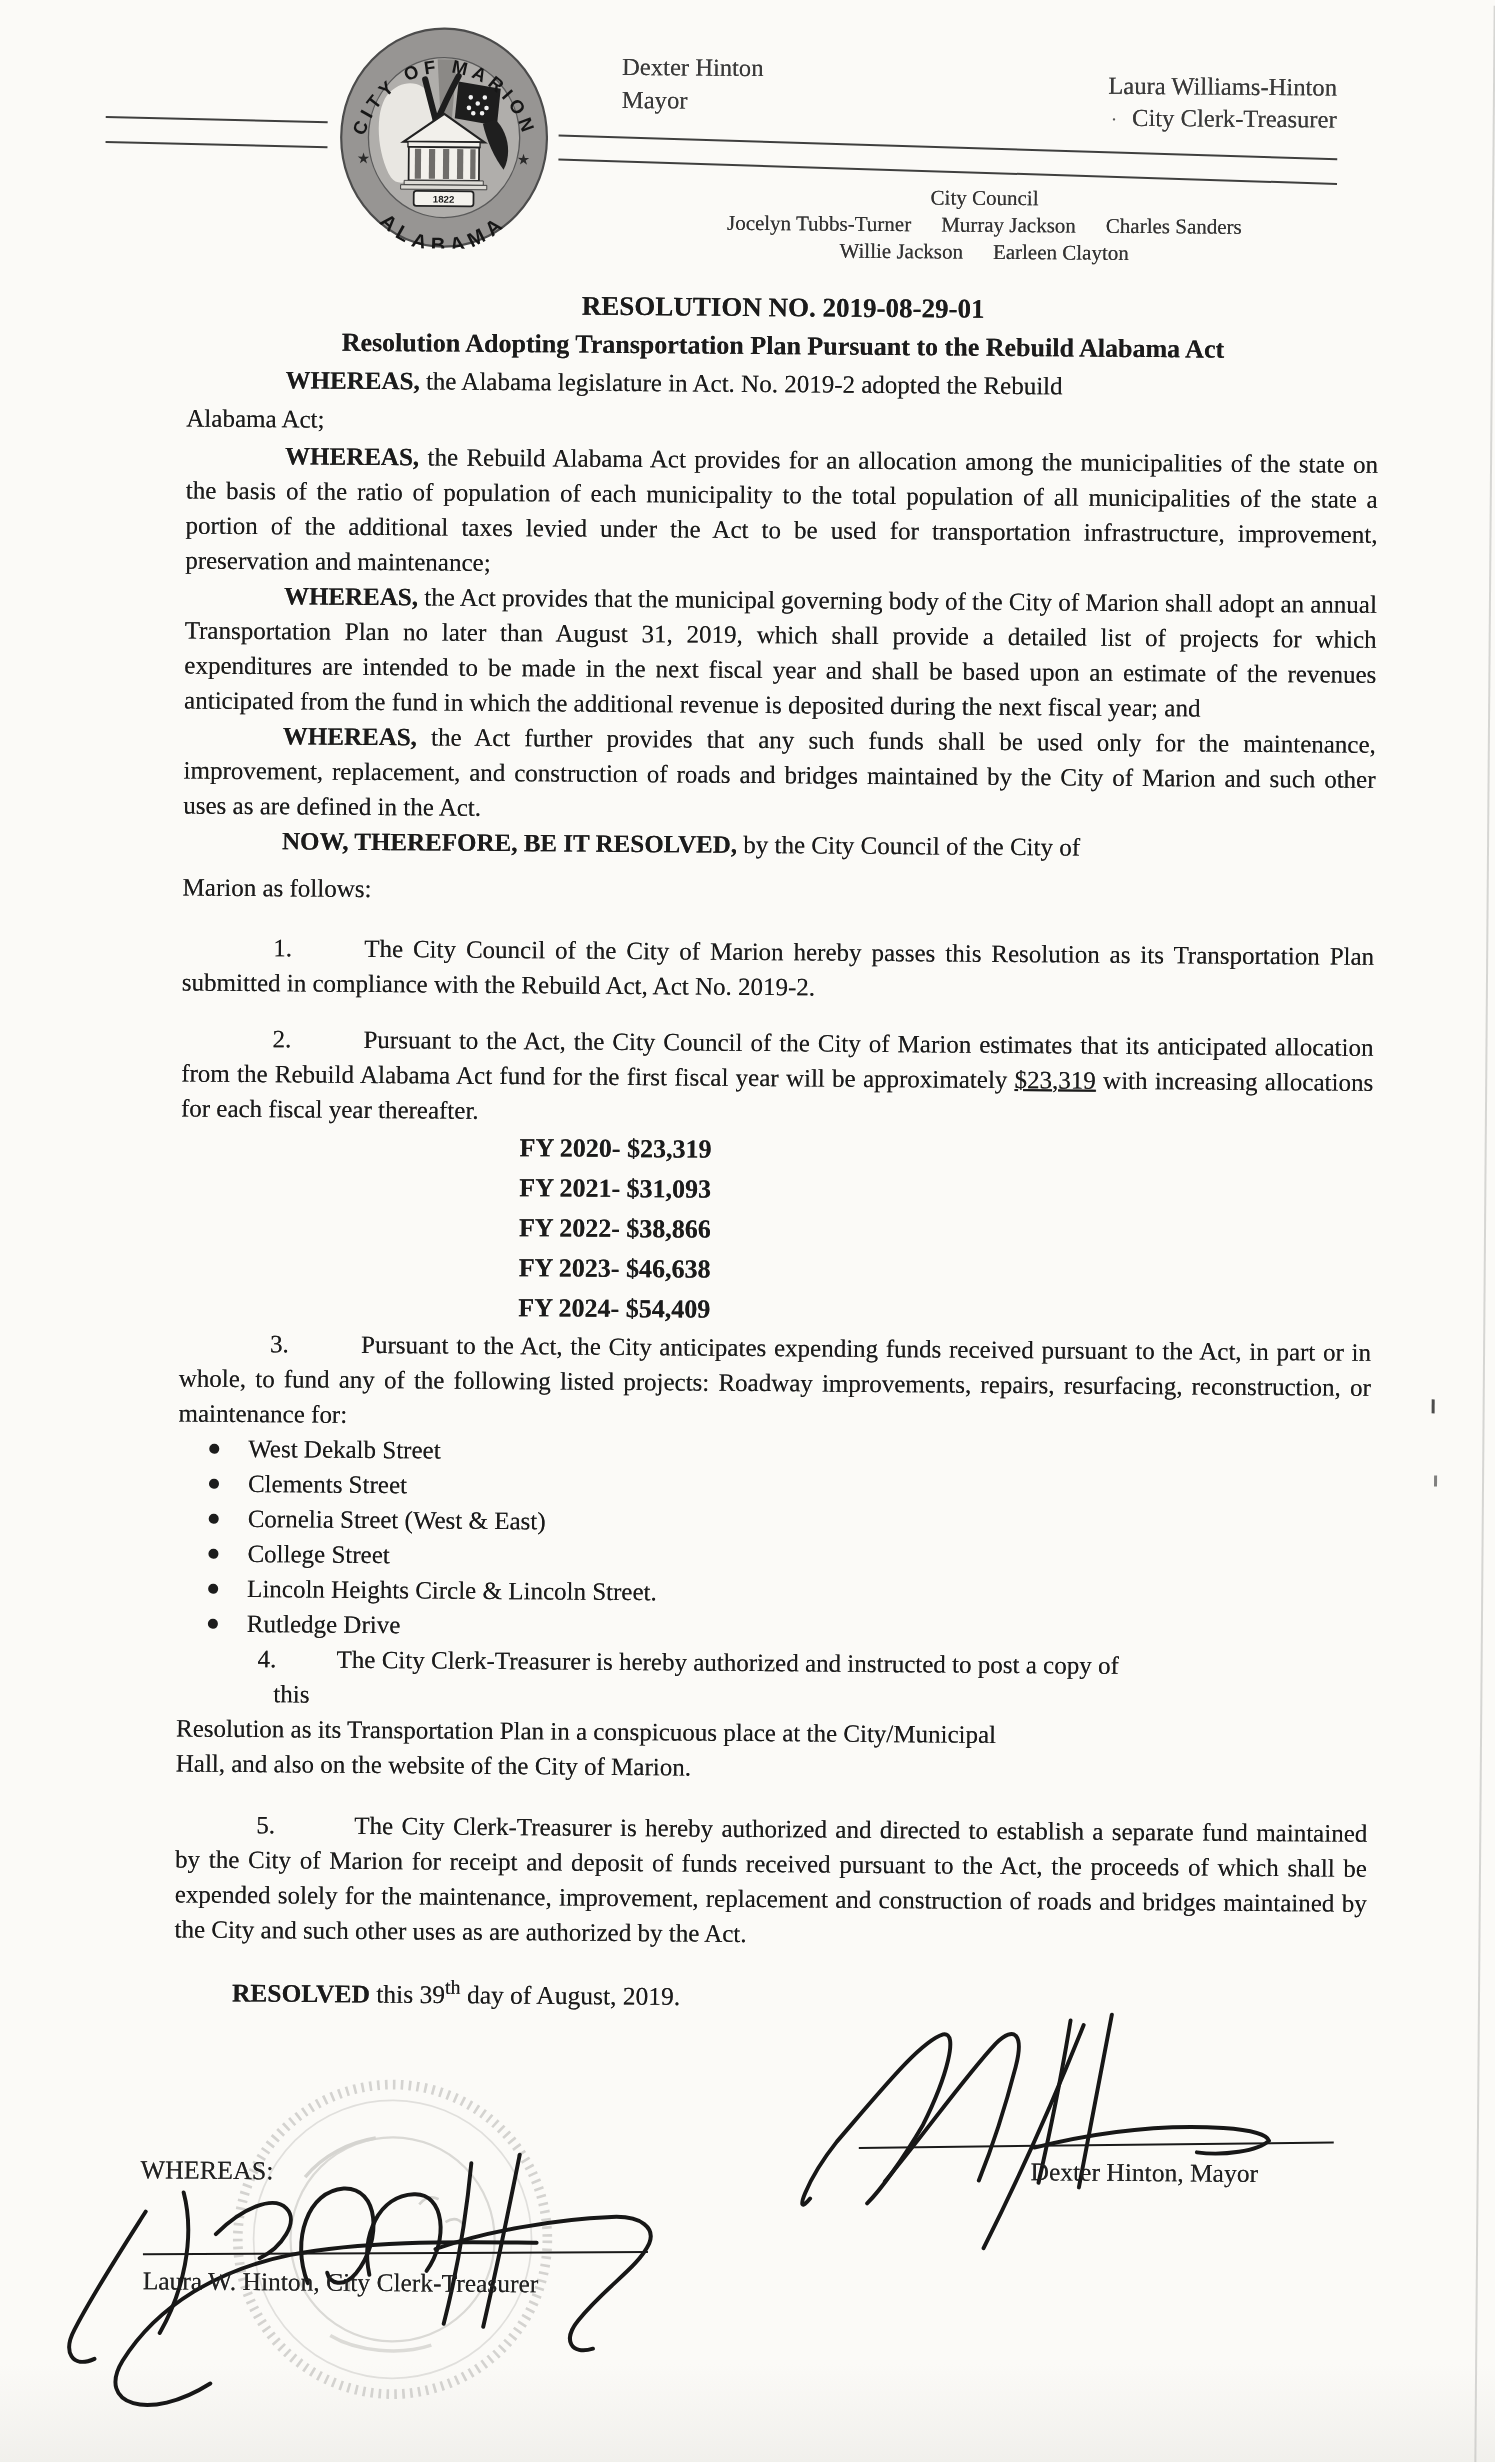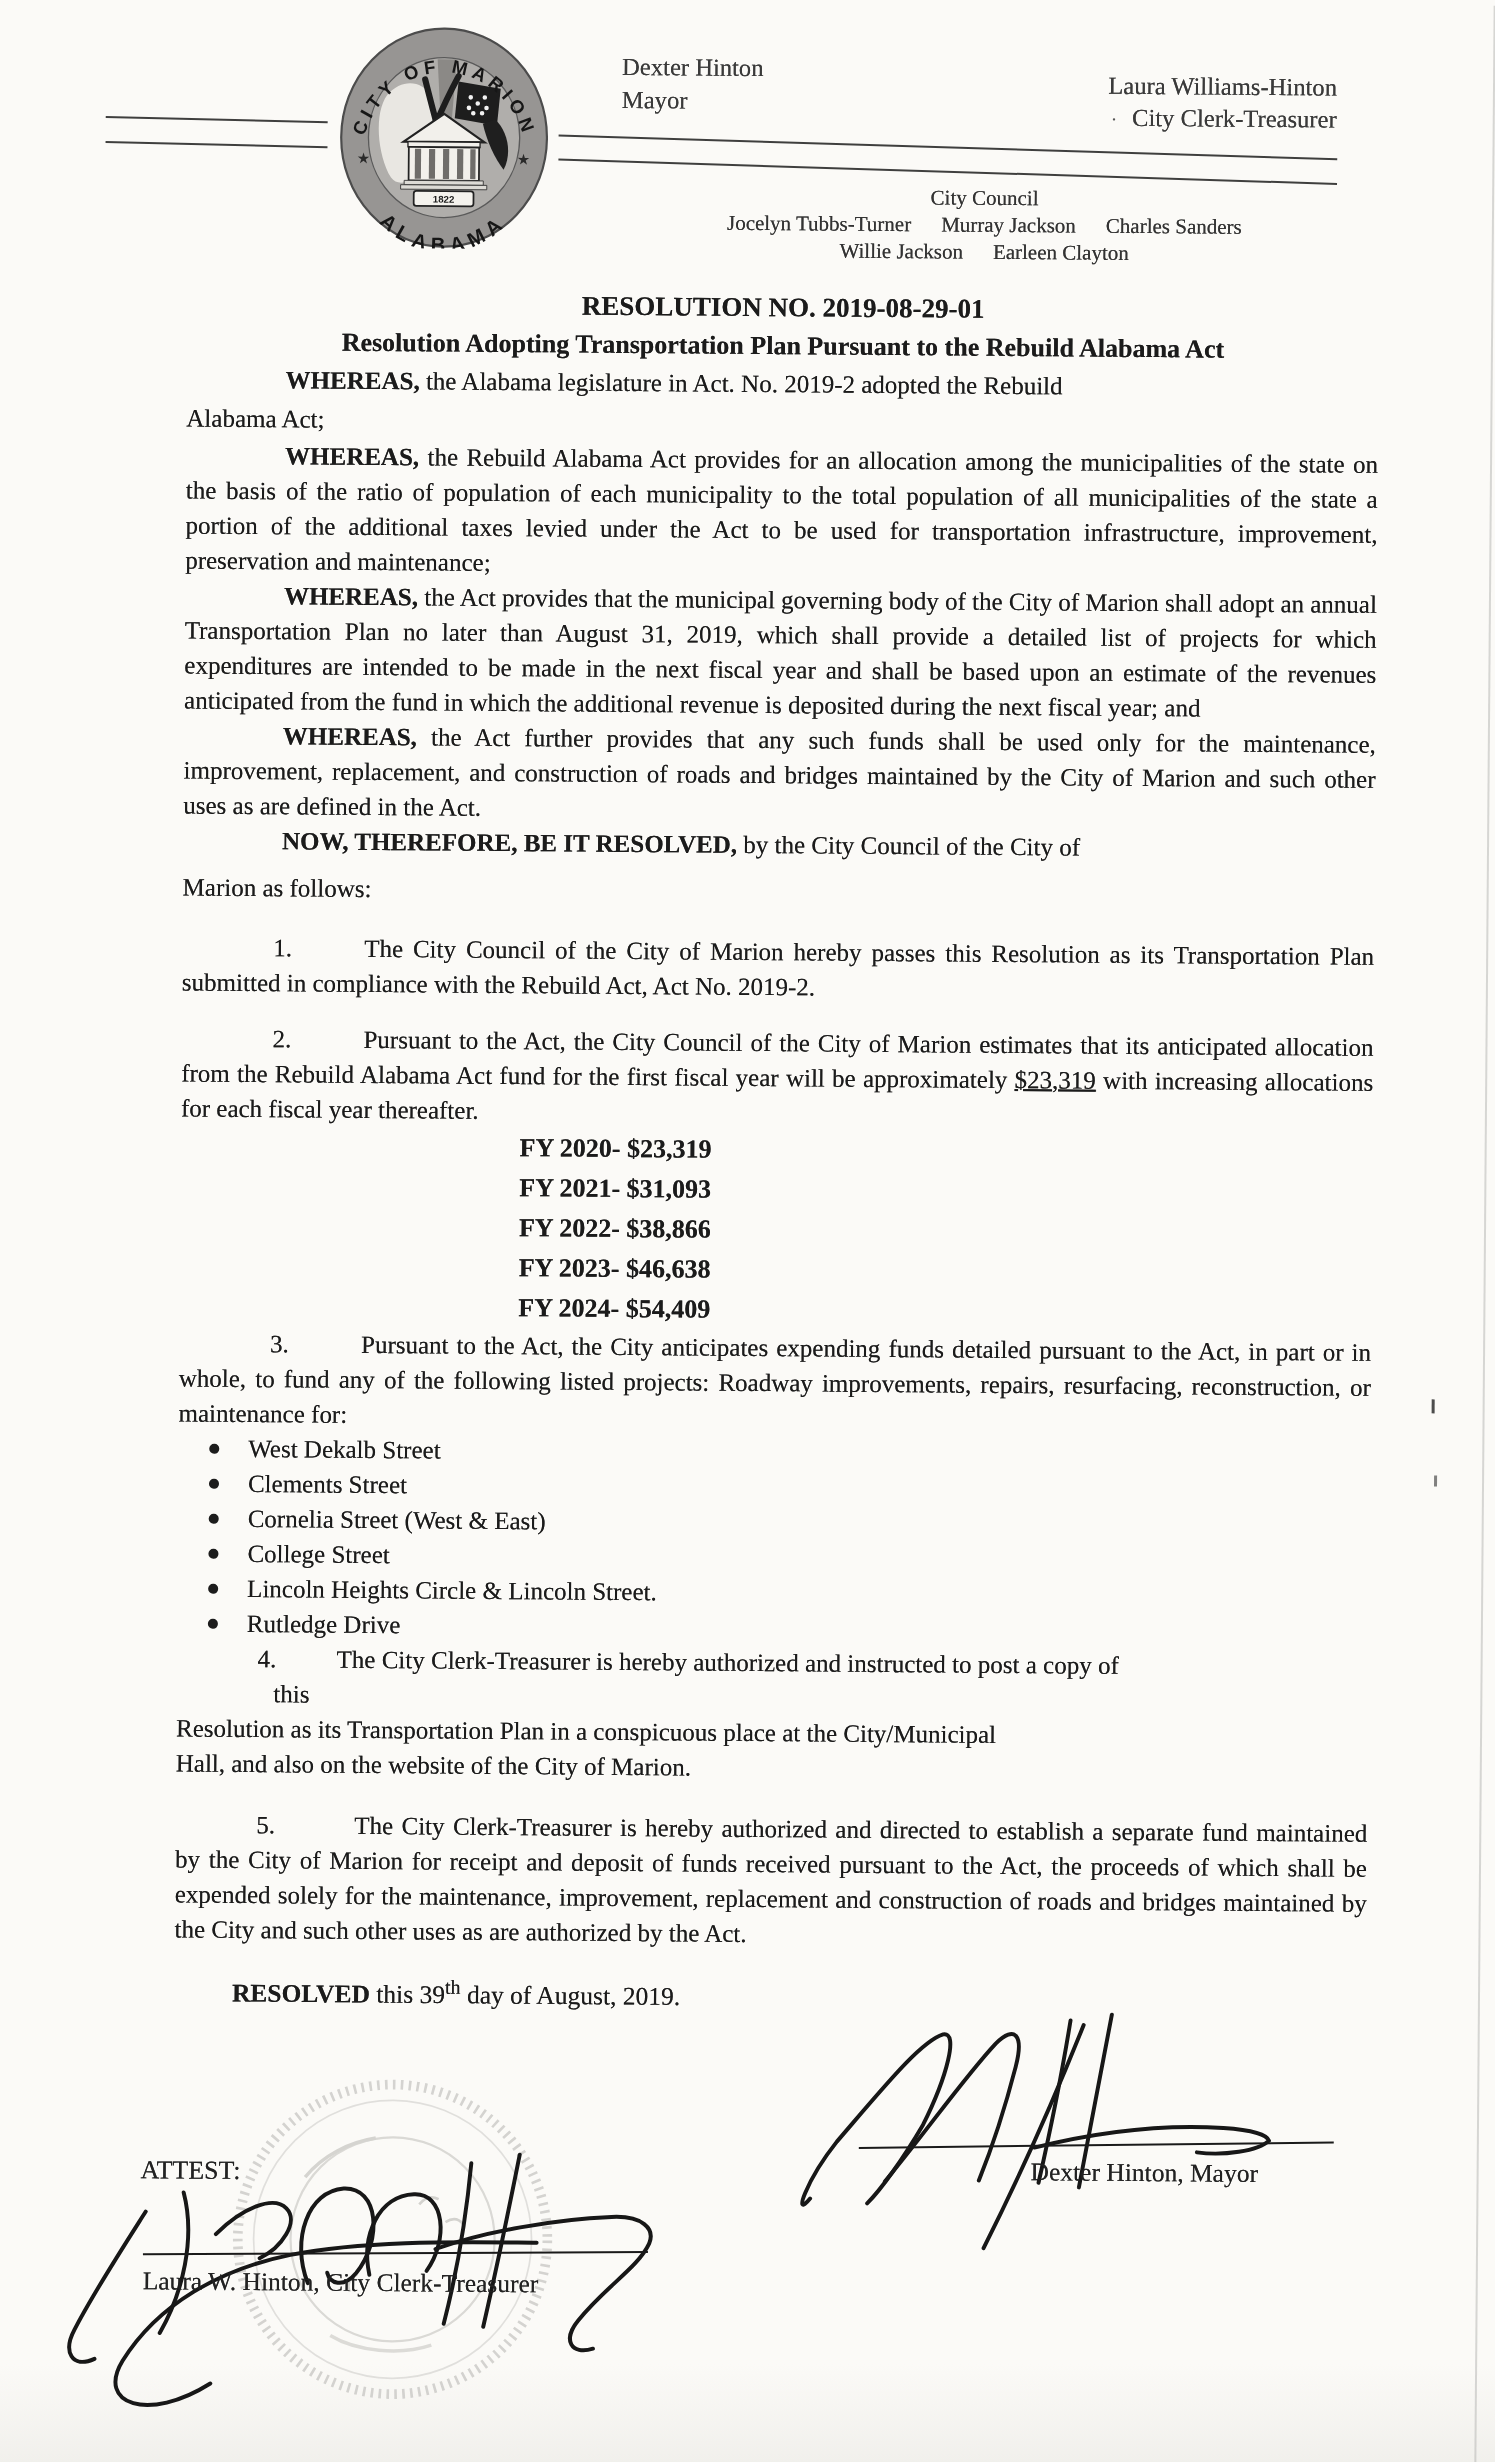--- a/index.html
+++ b/index.html
@@ -168,21 +168,21 @@
       <p class="itm"><span class="num">2.</span><span>Pursuant to the Act, the City Council of the City of Marion estimates that its anticipated allocation from the Rebuild Alabama Act fund for the first fiscal year will be approximately </span><span class="amount">$23,319</span><span> with increasing allocations for each fiscal year thereafter.</span></p>
 
       <div class="fy">
         <div>FY 2020- $23,319</div>
         <div>FY 2021- $31,093</div>
         <div>FY 2022- $38,866</div>
         <div>FY 2023- $46,638</div>
         <div>FY 2024- $54,409</div>
       </div>
 
-      <p class="itm"><span class="num">3.</span><span>Pursuant to the Act, the City anticipates expending funds detailed pursuant to the Act, in part or in whole, to fund any of the following listed projects: Roadway improvements, repairs, resurfacing, reconstruction, or maintenance for:</span></p>
+      <p class="itm"><span class="num">3.</span><span>Pursuant to the Act, the City anticipates expending funds received pursuant to the Act, in part or in whole, to fund any of the following listed projects: Roadway improvements, repairs, resurfacing, reconstruction, or maintenance for:</span></p>
 
       <ul class="projects">
         <li>West Dekalb Street</li>
         <li>Clements Street</li>
         <li>Cornelia Street (West &amp; East)</li>
         <li>College Street</li>
         <li>Lincoln Heights Circle &amp; Lincoln Street.</li>
         <li>Rutledge Drive</li>
       </ul>
 
@@ -216,21 +216,21 @@
         <path d="M115,210 C160,155 205,90 240,52 C262,30 272,42 263,78 C250,130 235,175 222,208"></path>
         <path d="M325,25 C315,90 302,155 290,210"></path>
         <path d="M372,18 C360,85 348,150 336,215"></path>
         <path d="M340,30 C305,120 265,210 228,285"></path>
         <path d="M285,170 C355,152 430,142 500,146 C535,148 550,154 552,160 C540,172 500,178 470,174"></path>
       </g>
     </svg>
     <div class="sigline" id="mayor-line"></div>
     <div class="sig-name txt" id="mayor-name">Dexter Hinton, Mayor</div>
 
-    <div class="sig-name txt" id="attest">ATTEST:</div>
+    <div class="sig-name txt" id="attest">WHEREAS:</div>
     <svg class="sig-svg" id="clerk-sig" width="668" height="352" viewBox="0 0 760 400">
       <g fill="none" stroke="#171717" stroke-width="4.5" stroke-linecap="round">
         <path d="M220,335 C150,380 90,360 120,310 C160,245 230,205 310,188 C400,170 510,172 590,172"></path>
         <path d="M145,140 C120,180 85,235 65,275 C52,300 62,320 88,308"></path>
         <path d="M188,118 C202,170 188,232 162,278"></path>
         <path d="M225,165 C255,135 290,120 305,135 C320,150 300,180 275,192"></path>
         <path d="M330,220 C310,170 330,115 370,112 C410,110 415,170 385,208 C370,226 355,220 352,208"></path>
         <path d="M400,210 C390,165 410,120 450,118 C485,116 490,170 465,205"></path>
         <path d="M515,82 C510,140 500,205 485,265"></path>
         <path d="M570,72 C558,135 545,200 530,268"></path>

